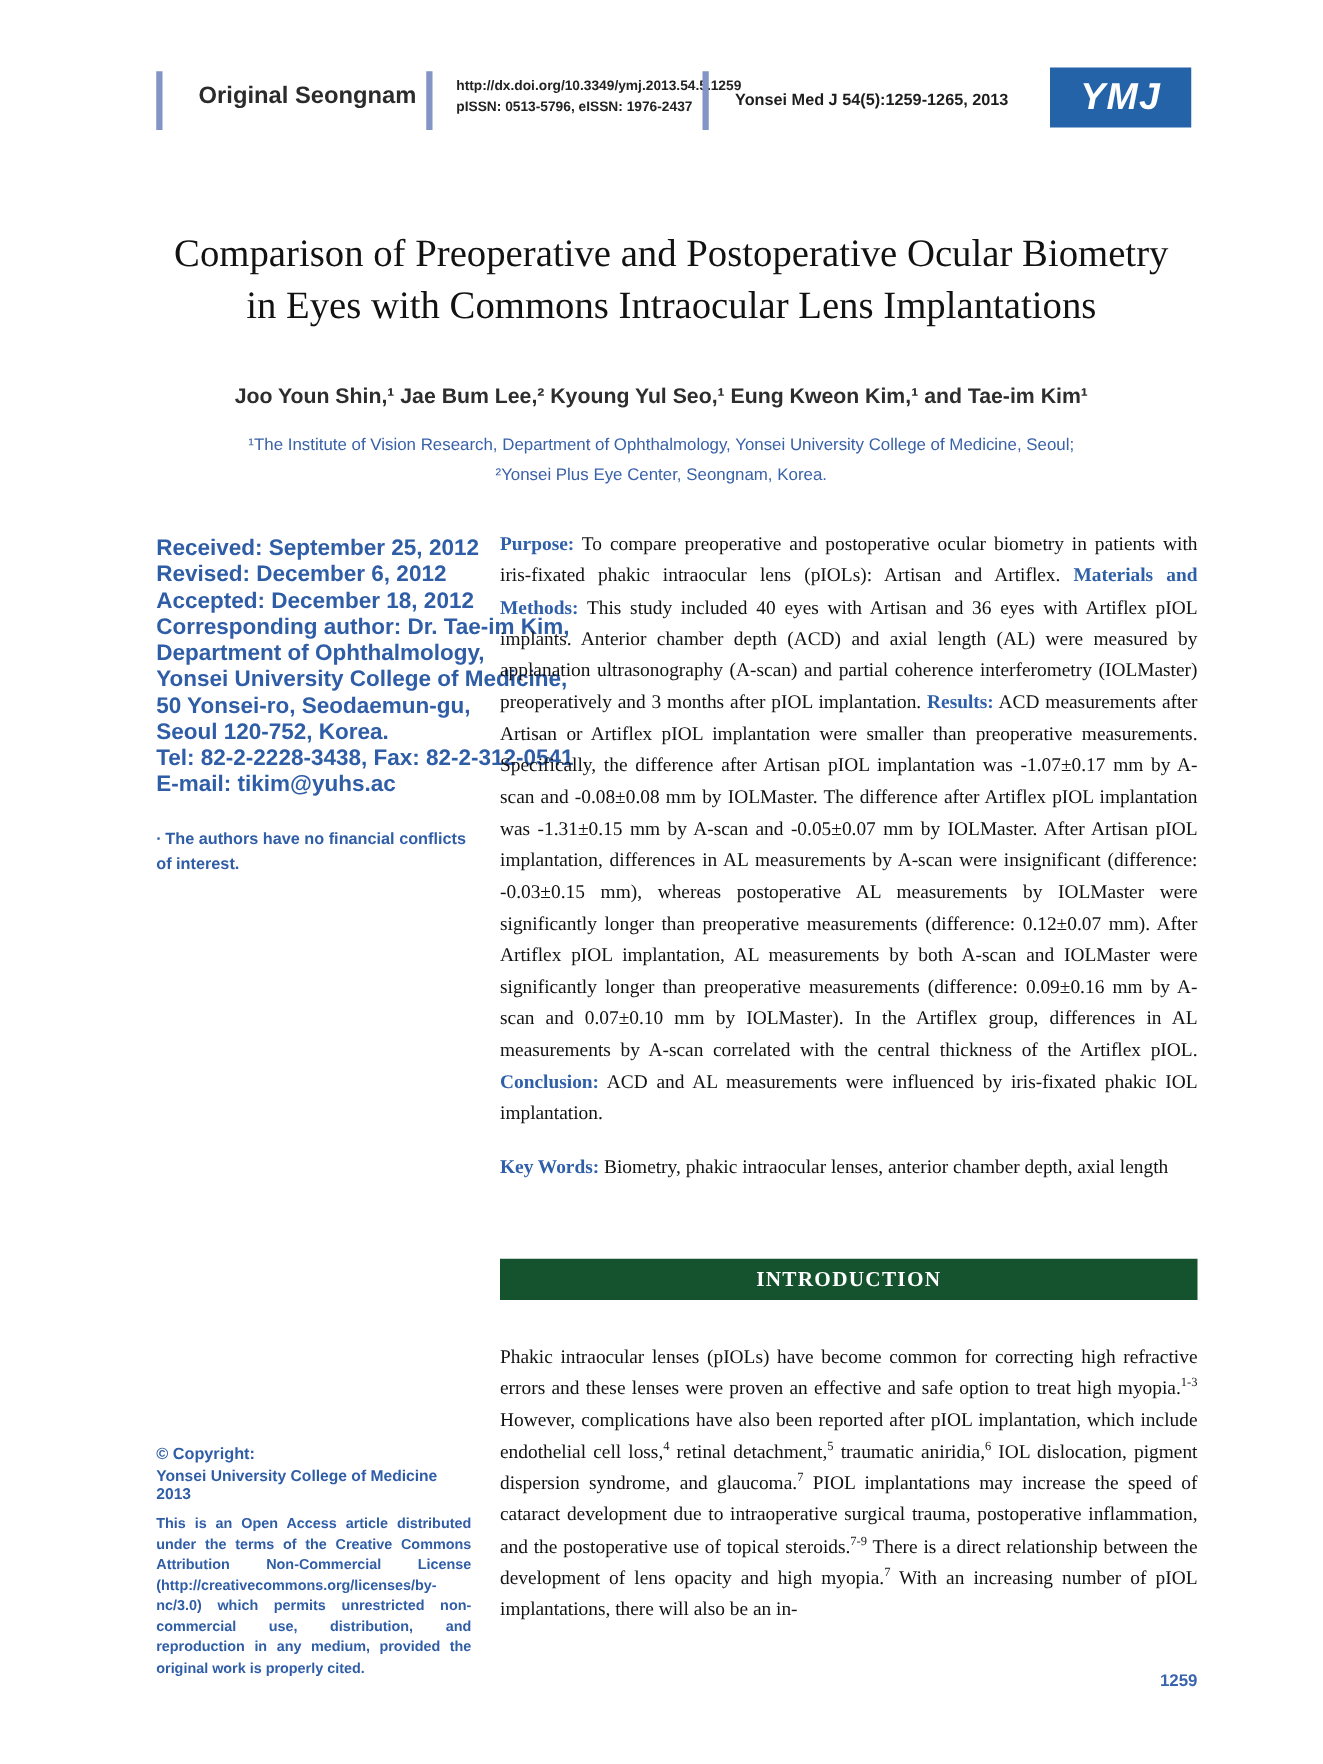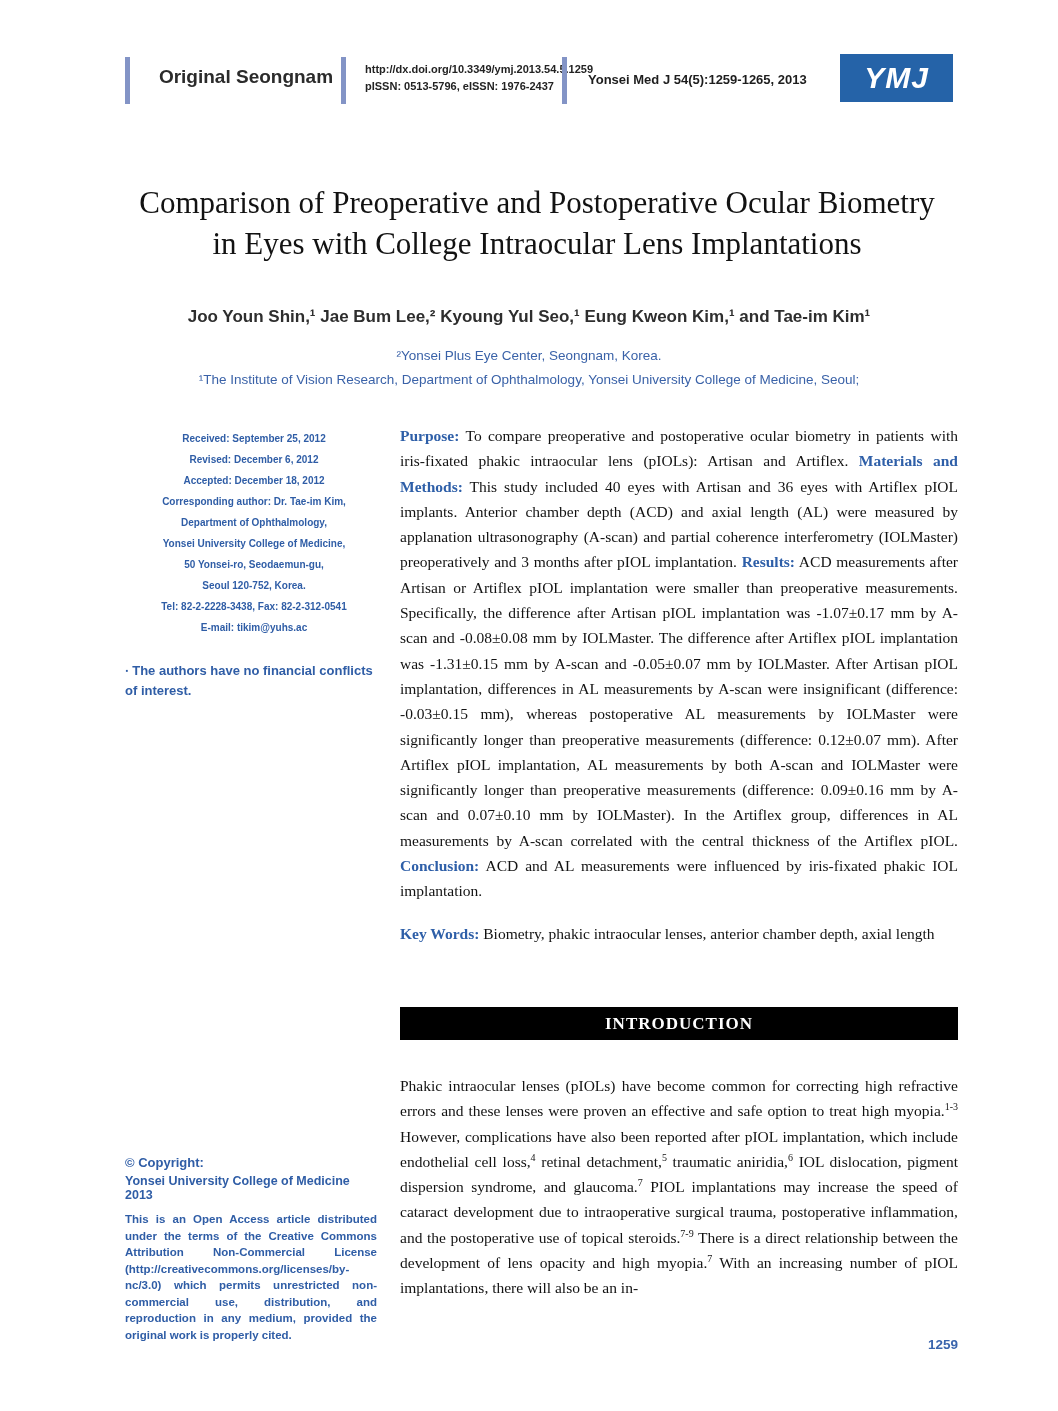--- a/index.html
+++ b/index.html
@@ -34,22 +34,22 @@
   .authors {
     position:absolute; left:0; top:307px; width:100%; text-align:center;
     font-family:"Liberation Sans", sans-serif; font-size:17px; font-weight:600; color:#2e2e2e;
   }
   .affils {
     position:absolute; left:0; top:344px; width:100%; text-align:center;
     font-family:"Liberation Sans", sans-serif; font-size:13.5px; color:#3a62a8; line-height:24px;
   }
   
   .meta { position:absolute; left:125px; top:428px; width:258px;
-    font-family:"Liberation Sans", sans-serif; font-size:10px; font-weight:600;
-    color:#2f5da6; line-height:21px;text-align:center; }
+    font-family:"Liberation Sans", sans-serif; font-size:18px; font-weight:600;
+    color:#2f5da6; line-height:21px; }
   .meta div { white-space:nowrap; }
   .conflict {
     position:absolute; left:125px; top:661px; width:252px;
     font-family:"Liberation Sans", sans-serif; font-size:13px; font-weight:600;
     color:#2f5da6; line-height:20px;
   }
   .copyright { position:absolute; left:125px; top:1155px; width:252px;
     font-family:"Liberation Sans", sans-serif; color:#2f5da6; }
   .copyright .cr-title { font-size:13px; font-weight:700; }
   .copyright .cr-owner { font-size:12.5px; font-weight:600; margin-top:4px; }
@@ -62,21 +62,21 @@
   }
   .seg-bold { font-weight:700; color:#2e5fa8; }
   sup { font-size:10px; line-height:0; }
   .keywords {
     position:absolute; left:400px; top:921px; width:558px;
     font-size:15.5px; line-height:26px; color:#121212;
     padding-left:90px; text-indent:-90px;
   }
   .kw-label { font-weight:700; color:#2e5fa8; }
   .intro-banner {
-    position:absolute; left:400px; top:1007px; width:558px; height:33px; background:#000000;
+    position:absolute; left:400px; top:1007px; width:558px; height:33px; background:#14532d;
     color:#ffffff; text-align:center; font-size:17px; font-weight:700;
     line-height:33px; letter-spacing:1px;
   }
   .intro-text {
     position:absolute; left:400px; top:1073px; width:558px;
     font-size:15.5px; line-height:25.3px; text-align:justify; color:#121212;
   }
   
   .footer {
     position:absolute; left:125px; top:1336px; width:833px; text-align:center;
@@ -99,26 +99,26 @@
   <div class="doi-block">
     <div>http://dx.doi.org/10.3349/ymj.2013.54.5.1259</div>
     <div>pISSN: 0513-5796, eISSN: 1976-2437</div>
   </div>
   <div class="vbar vbar3"></div>
   <div class="citation">Yonsei Med J 54(5):1259-1265, 2013</div>
   <div class="ymj-logo">YMJ</div>
 
   <div class="title">
     <div>Comparison of Preoperative and Postoperative Ocular Biometry</div>
-    <div>in Eyes with College Intraocular Lens Implantations</div>
+    <div>in Eyes with Commons Intraocular Lens Implantations</div>
   </div>
   <div class="authors">Joo Youn Shin,¹ Jae Bum Lee,² Kyoung Yul Seo,¹ Eung Kweon Kim,¹ and Tae-im Kim¹</div>
   <div class="affils">
+    <div>¹The Institute of Vision Research, Department of Ophthalmology, Yonsei University College of Medicine, Seoul;</div>
     <div>²Yonsei Plus Eye Center, Seongnam, Korea.</div>
-    <div>¹The Institute of Vision Research, Department of Ophthalmology, Yonsei University College of Medicine, Seoul;</div>
   </div>
 
   <div class="meta">
     <div>Received: September 25, 2012</div>
     <div>Revised: December 6, 2012</div>
     <div>Accepted: December 18, 2012</div>
     <div>Corresponding author: Dr. Tae-im Kim,</div>
     <div>Department of Ophthalmology,</div>
     <div>Yonsei University College of Medicine,</div>
     <div>50 Yonsei-ro, Seodaemun-gu,</div>

